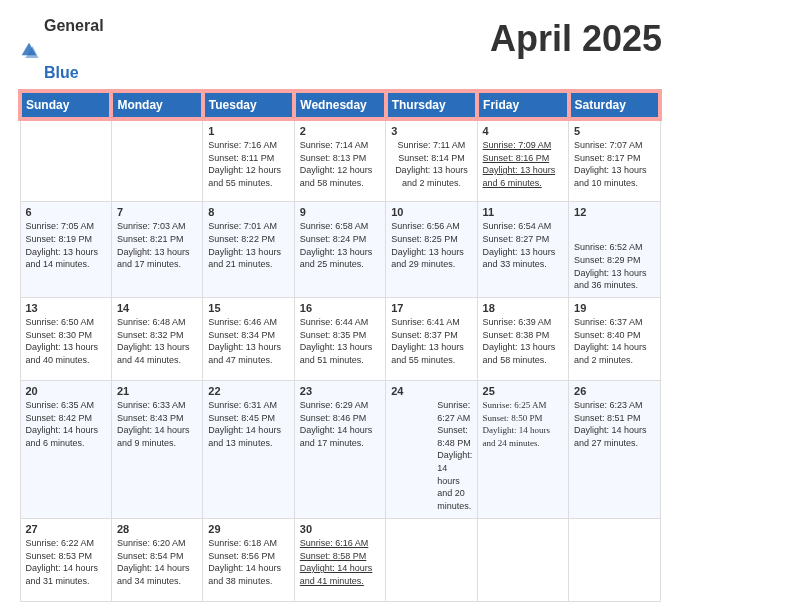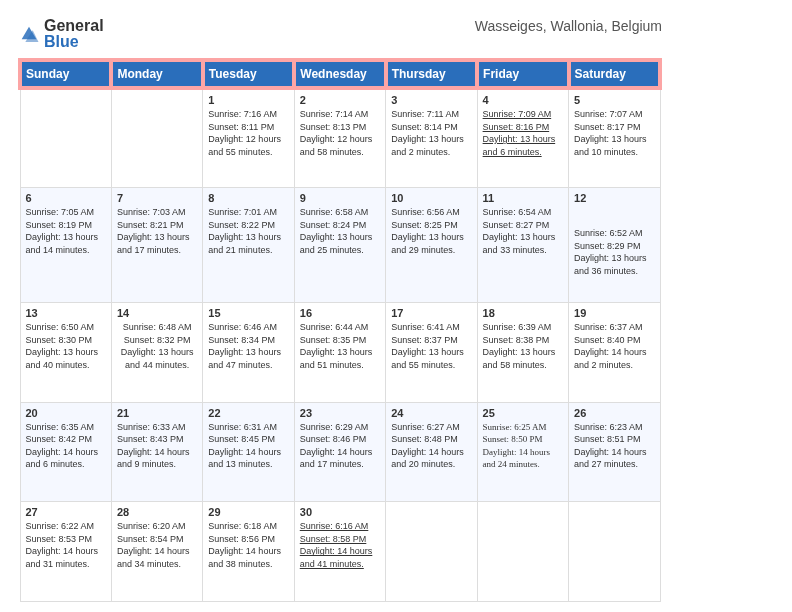--- a/index.html
+++ b/index.html
@@ -35,20 +35,21 @@
     }
     .logo-general {
       font-size: 16px;
       font-weight: bold;
       color: #333;
     }
     .logo-blue {
       font-size: 16px;
       font-weight: bold;
       color: #2a6ebb;
+      margin-top: 31px;
     }
     .logo-icon {
       width: 22px;
       height: 22px;
     }
     .title-block {
       text-align: right;
     }
     .title-main {
       font-size: 36px;
@@ -118,21 +119,21 @@
       <svg class="logo-icon" viewBox="0 0 30 30" xmlns="http://www.w3.org/2000/svg">
         <polygon points="5,22 15,5 25,22" fill="#2a6ebb" opacity="0.85"></polygon>
         <polygon points="10,26 20,10 28,26" fill="#2a6ebb" opacity="0.5"></polygon>
       </svg>
       <div class="logo-text">
         <span class="logo-general">General</span>
         <span class="logo-blue">Blue</span>
       </div>
     </div>
     <div class="title-block">
-      <div class="title-sub">Wasseiges, Wallonia, Belgium</div>
+      <div class="title-main">April 2025</div>
     </div>
   </div>
 
   <table class="calendar">
     <thead>
       <tr>
       <th>Sunday</th>
           <th>Monday</th>
           <th>Tuesday</th>
           <th>Wednesday</th>
@@ -154,21 +155,21 @@
           </td>
           <td>
             <span class="day-num">2</span>
             <div class="day-info" style="white-space: pre-line;">Sunrise: 7:14 AM
 Sunset: 8:13 PM
 Daylight: 12 hours
 and 58 minutes.</div>
           </td>
           <td>
             <span class="day-num">3</span>
-            <div class="day-info" style="white-space: pre-line;">Sunrise: 7:11 AM
+            <div class="day-info" style="white-space: pre-line; text-align: center;">Sunrise: 7:11 AM
 Sunset: 8:14 PM
 Daylight: 13 hours
 and 2 minutes.</div>
           </td>
           <td>
             <span class="day-num">4</span>
             <div class="day-info" style="white-space: pre-line; text-decoration: underline;">Sunrise: 7:09 AM
 Sunset: 8:16 PM
 Daylight: 13 hours
 and 6 minutes.</div>
@@ -235,21 +236,21 @@
         <tr>
           <td>
             <span class="day-num">13</span>
             <div class="day-info" style="white-space: pre-line;">Sunrise: 6:50 AM
 Sunset: 8:30 PM
 Daylight: 13 hours
 and 40 minutes.</div>
           </td>
           <td>
             <span class="day-num">14</span>
-            <div class="day-info" style="white-space: pre-line; text-align: center;">Sunrise: 6:48 AM
+            <div class="day-info" style="white-space: pre-line;">Sunrise: 6:48 AM
 Sunset: 8:32 PM
 Daylight: 13 hours
 and 44 minutes.</div>
           </td>
           <td>
             <span class="day-num">15</span>
             <div class="day-info" style="white-space: pre-line;">Sunrise: 6:46 AM
 Sunset: 8:34 PM
 Daylight: 13 hours
 and 47 minutes.</div>
@@ -307,21 +308,21 @@
           </td>
           <td>
             <span class="day-num">23</span>
             <div class="day-info" style="white-space: pre-line;">Sunrise: 6:29 AM
 Sunset: 8:46 PM
 Daylight: 14 hours
 and 17 minutes.</div>
           </td>
           <td>
             <span class="day-num">24</span>
-            <div class="day-info" style="white-space: pre-line;">Sunrise: 6:27 AM
+            <div class="day-info" style="white-space: pre-line; margin-left: 46px;">Sunrise: 6:27 AM
 Sunset: 8:48 PM
 Daylight: 14 hours
 and 20 minutes.</div>
           </td>
           <td>
             <span class="day-num">25</span>
             <div class="day-info" style="white-space: pre-line; font-family: Liberation Serif, serif;">Sunrise: 6:25 AM
 Sunset: 8:50 PM
 Daylight: 14 hours
 and 24 minutes.</div>

